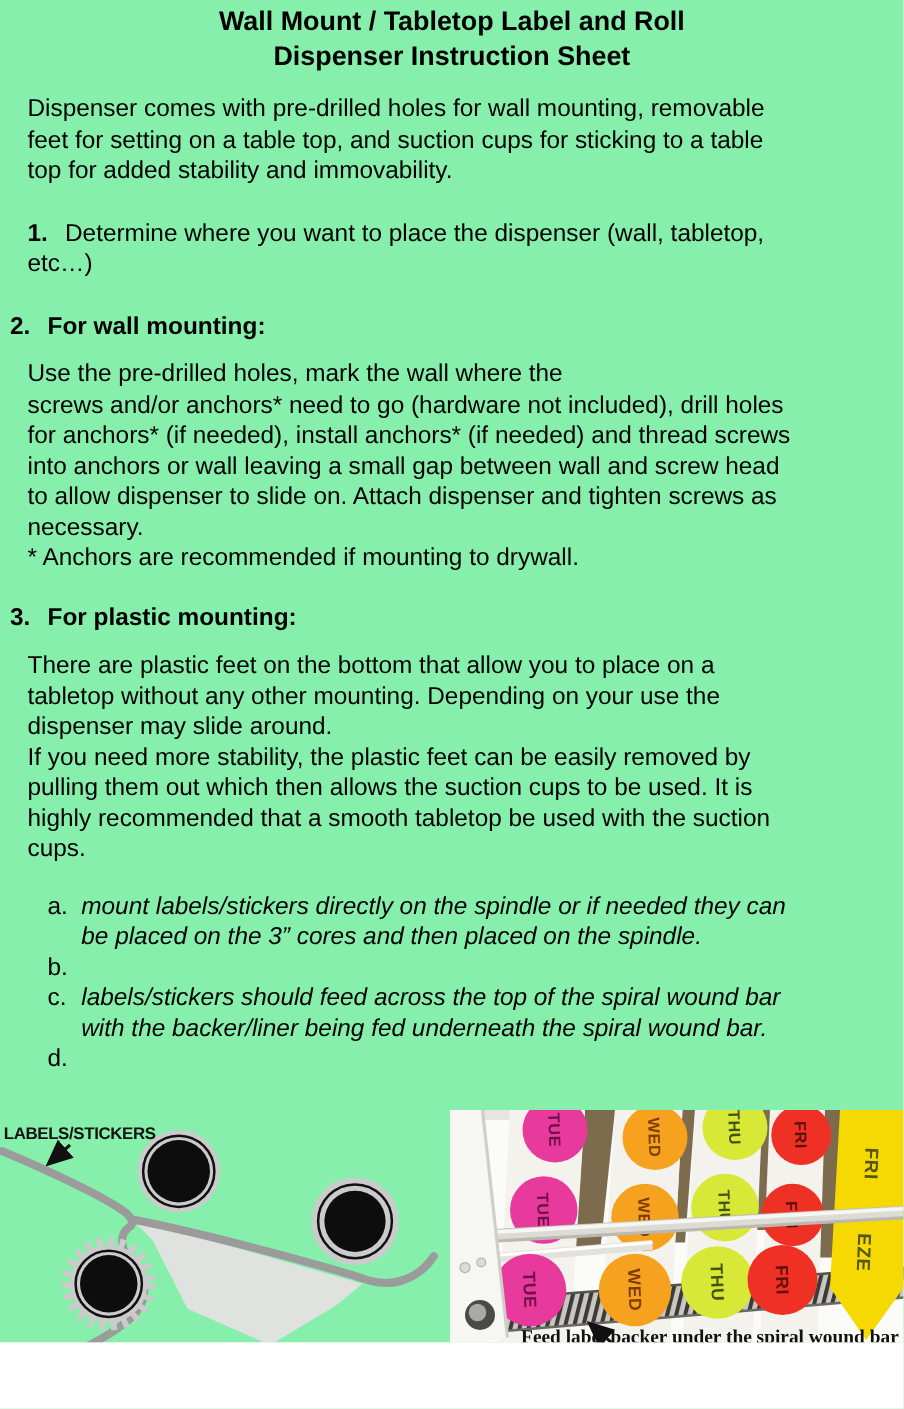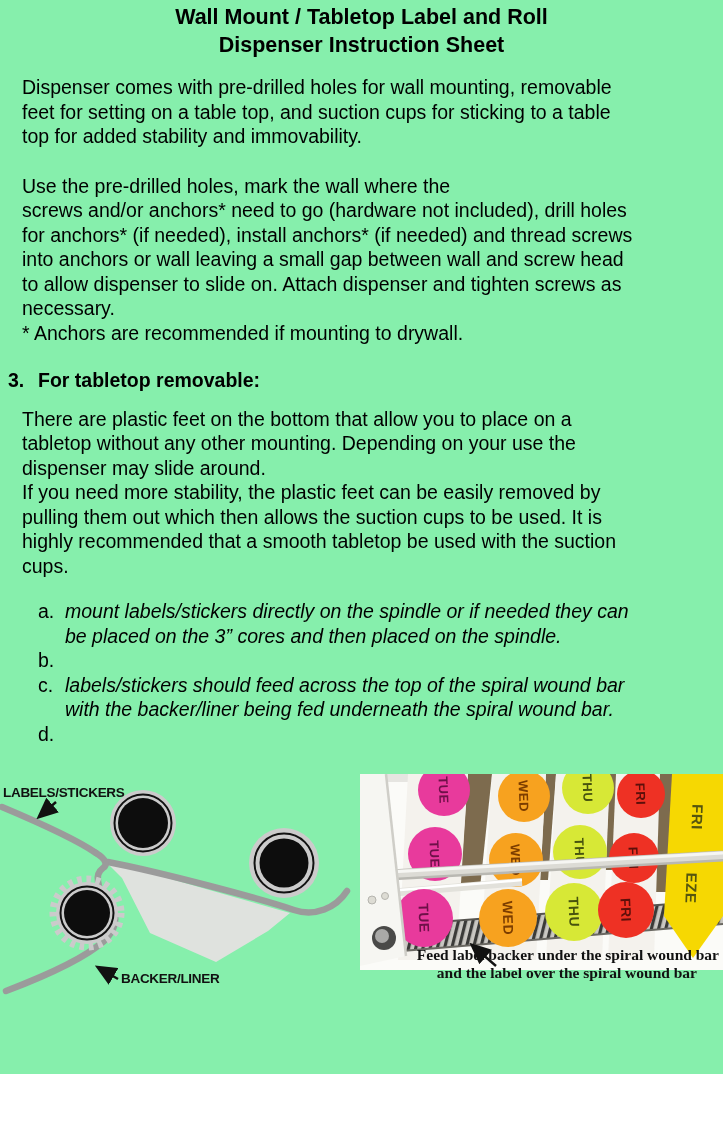--- a/index.html
+++ b/index.html
@@ -34,33 +34,38 @@
 
 <div class="sheet">
 
   <h1 class="title">Wall Mount / Tabletop Label and Roll
 Dispenser Instruction Sheet</h1>
 
   <p class="para intro">Dispenser comes with pre-drilled holes for wall mounting, removable
 feet for setting on a table top, and suction cups for sticking to a table
 top for added stability and immovability.</p>
 
+  <div class="step">
+    <p class="para"><b class="num">1.</b><span>Determine where you want to place the dispenser (wall, tabletop,
+etc…)</span></p>
+  </div>
 
   <div class="step step2">
+    <p class="heading"><span class="num">2.</span><span>For wall mounting:</span></p>
     <p class="para">Use the pre-drilled holes, mark the wall where the
 screws and/or anchors* need to go (hardware not included), drill holes
 for anchors* (if needed), install anchors* (if needed) and thread screws
 into anchors or wall leaving a small gap between wall and screw head
 to allow dispenser to slide on. Attach dispenser and tighten screws as
 necessary.
 * Anchors are recommended if mounting to drywall.</p>
   </div>
 
   <div class="step step3">
-    <p class="heading"><span class="num">3.</span><span>For tabletop removable:</span></p>
+    <p class="heading"><span class="num">3.</span><span>For plastic mounting:</span></p>
     <p class="para">There are plastic feet on the bottom that allow you to place on a
 tabletop without any other mounting. Depending on your use the
 dispenser may slide around.
 If you need more stability, the plastic feet can be easily removed by
 pulling them out which then allows the suction cups to be used. It is
 highly recommended that a smooth tabletop be used with the suction
 cups.</p>
   </div>
 
   <div class="step step4">

